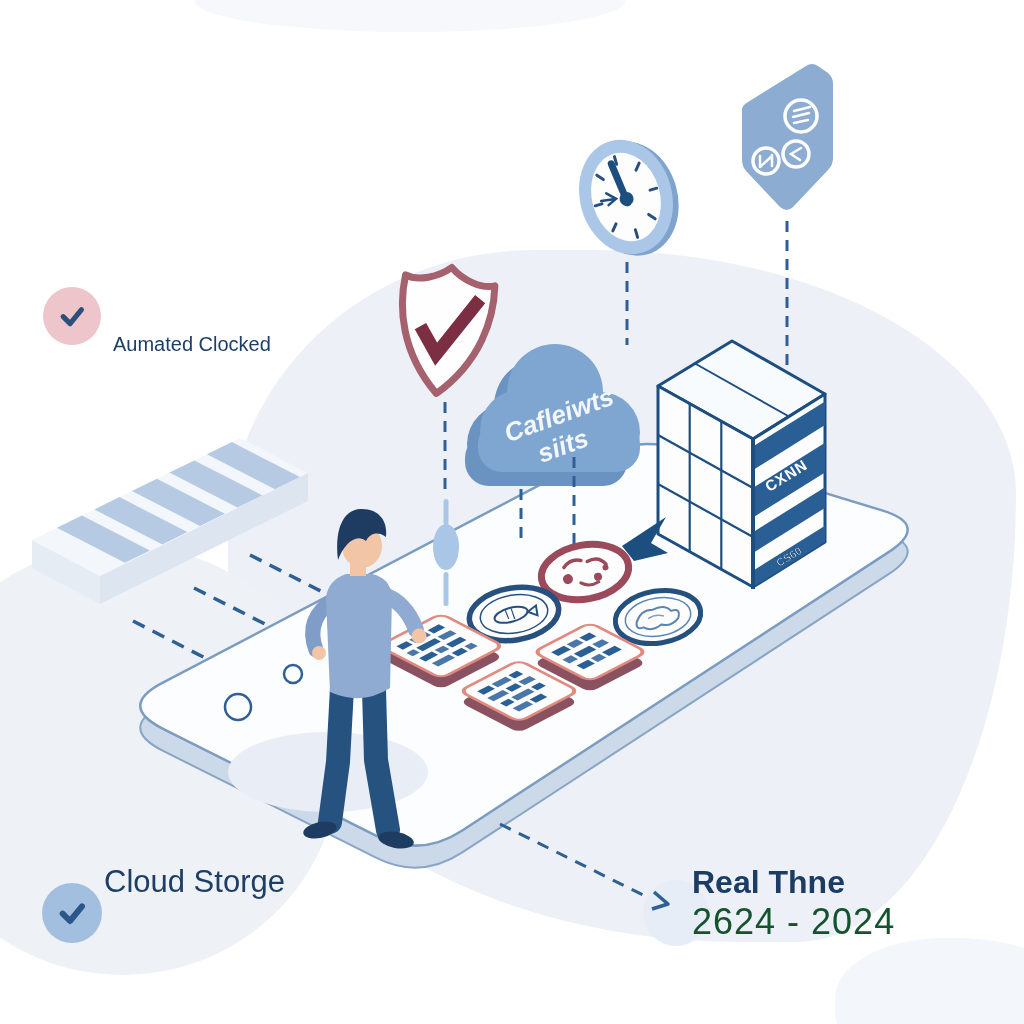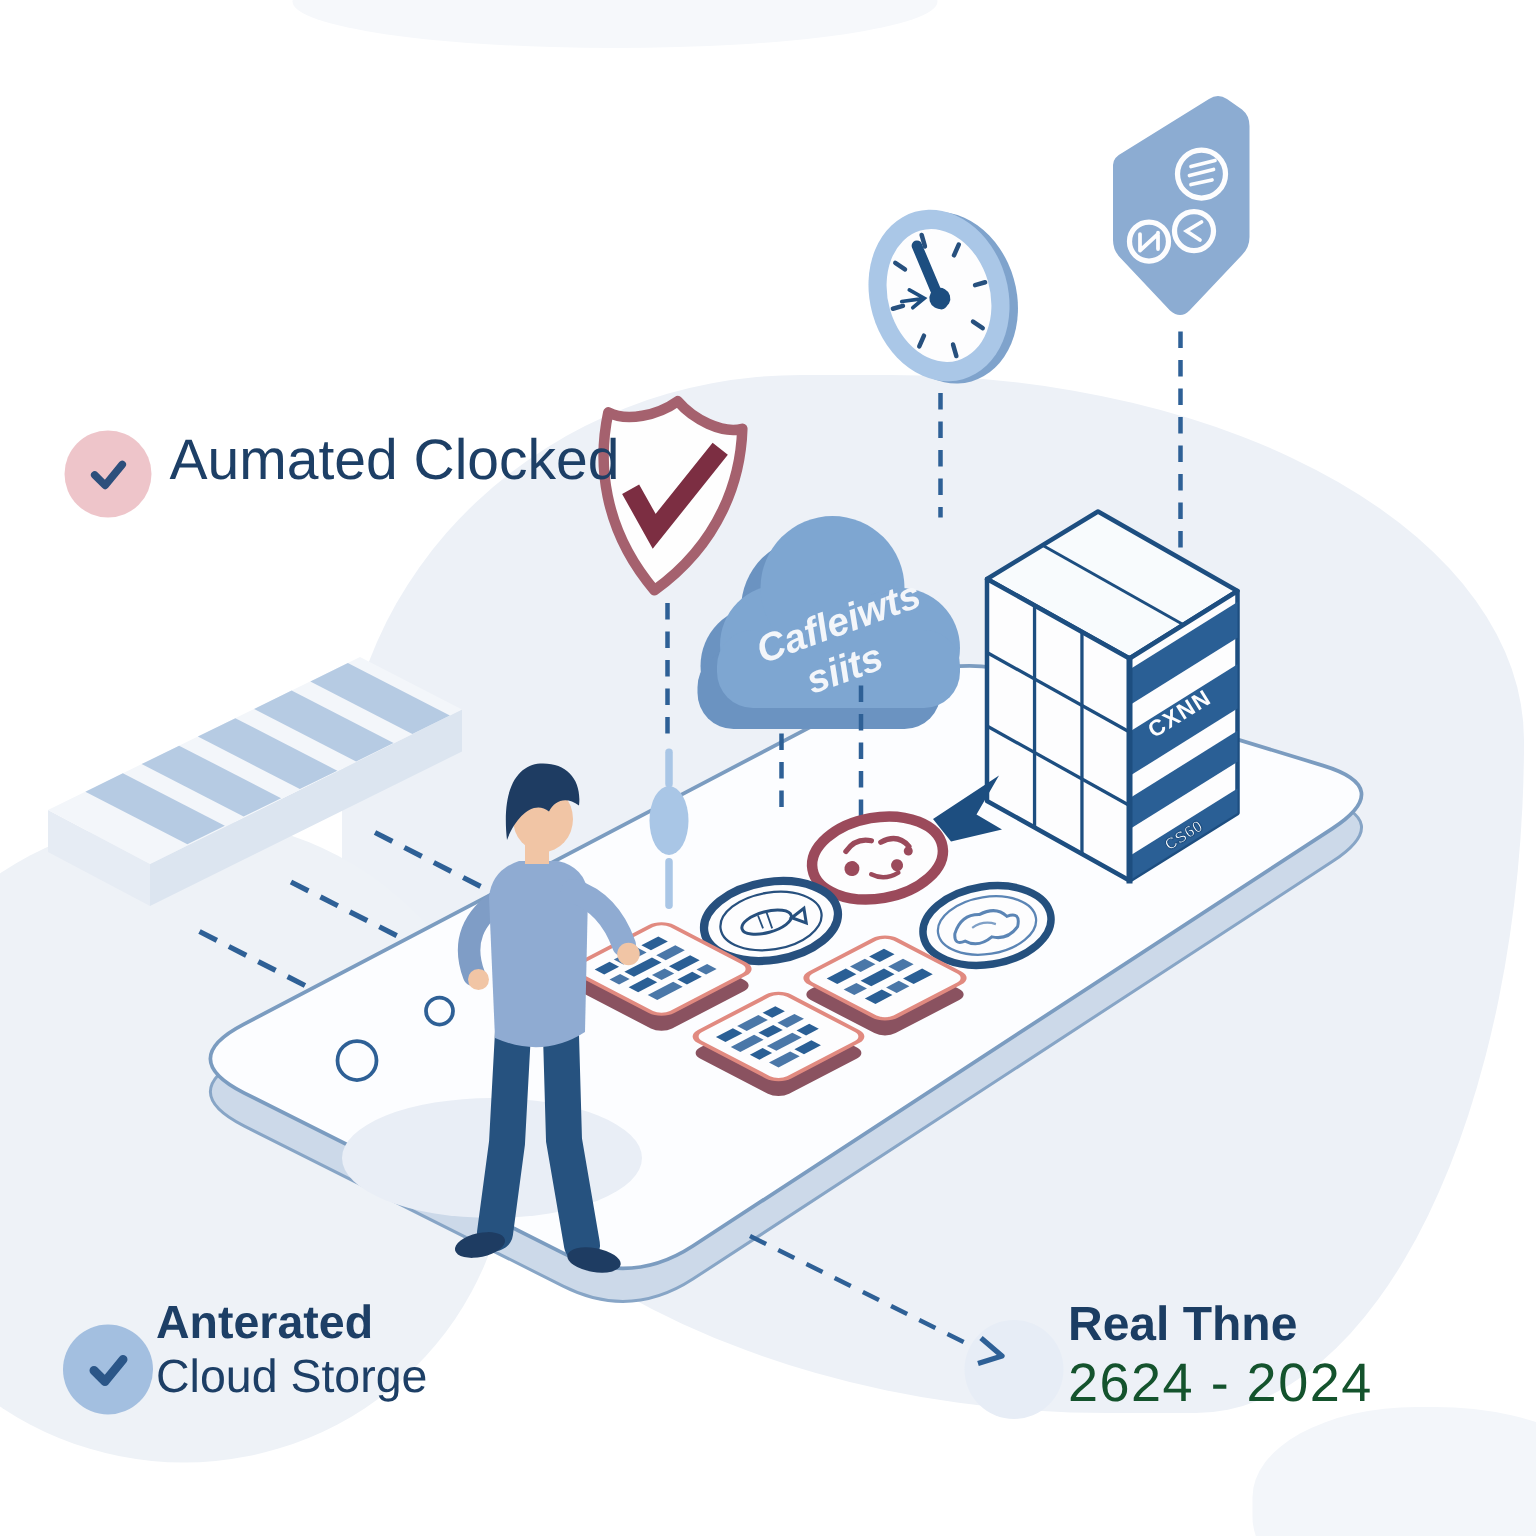--- a/index.html
+++ b/index.html
@@ -11,30 +11,30 @@
   .blob1{left:228px;top:250px;width:788px;height:692px;border-radius:42% 58% 30% 70% / 45% 38% 70% 55%;}
   .blob2{left:-95px;top:545px;width:435px;height:430px;border-radius:50%;background:#eef2f7;}
   .blob3{left:195px;top:-30px;width:430px;height:62px;border-radius:50%;background:#f6f8fb;}
   .blob4{left:835px;top:938px;width:255px;height:140px;border-radius:45% 55% 50% 50%;background:#f3f6fa;}
   .art{position:absolute;left:0;top:0;}
   .title{
     position:absolute;left:76px;top:92px;color:#1e4475;
     font-size:45px;font-weight:700;line-height:1.30;letter-spacing:0.2px;
   }
   .callout{position:absolute;color:#1d3f66;}
-  .callout .txt{font-size:38px;line-height:1.22;}
+  .callout .txt{font-size:20px;line-height:1.22;margin-top:48px;}
   .badge{
     position:absolute;border-radius:50%;display:flex;align-items:center;justify-content:center;
   }
   .badge svg{display:block;}
   .co-top{left:113px;top:284px;}
   .co-bl{left:104px;top:864px;}
   .co-bl .l1{font-weight:700;font-size:31px;}
   .co-bl .l2{font-size:31px;}
-  .co-rt{left:712px;top:864px;}
+  .co-rt{left:692px;top:864px;}
   .co-rt .l1{font-weight:700;font-size:32px;color:#1b3d63;}
   .co-rt .l2{font-size:36px;color:#14532d;letter-spacing:1px;}
 </style>
 </head>
 <body>
 
 <div class="canvas">
 
   <div class="blob blob3"></div>
   <div class="blob blob1"></div>
@@ -288,21 +288,20 @@
   <div class="callout co-top">
     <div class="txt">Aumated Clocked</div>
   </div>
 
   <div class="badge" style="left:42px;top:883px;width:60px;height:60px;background:#a3bfe0;">
     <svg width="40" height="40" viewBox="0 0 60 60">
       <polyline points="16,31 27,42 45,20" fill="none" stroke="#2b5688" stroke-width="9" stroke-linecap="round" stroke-linejoin="round"></polyline>
     </svg>
   </div>
   <div class="callout co-bl">
-    <div class="l1">Anterated</div>
     <div class="l2">Cloud Storge</div>
   </div>
 
   <div class="callout co-rt">
     <div class="l1">Real Thne</div>
     <div class="l2">2624 - 2024</div>
   </div>
 
 </div>
 

